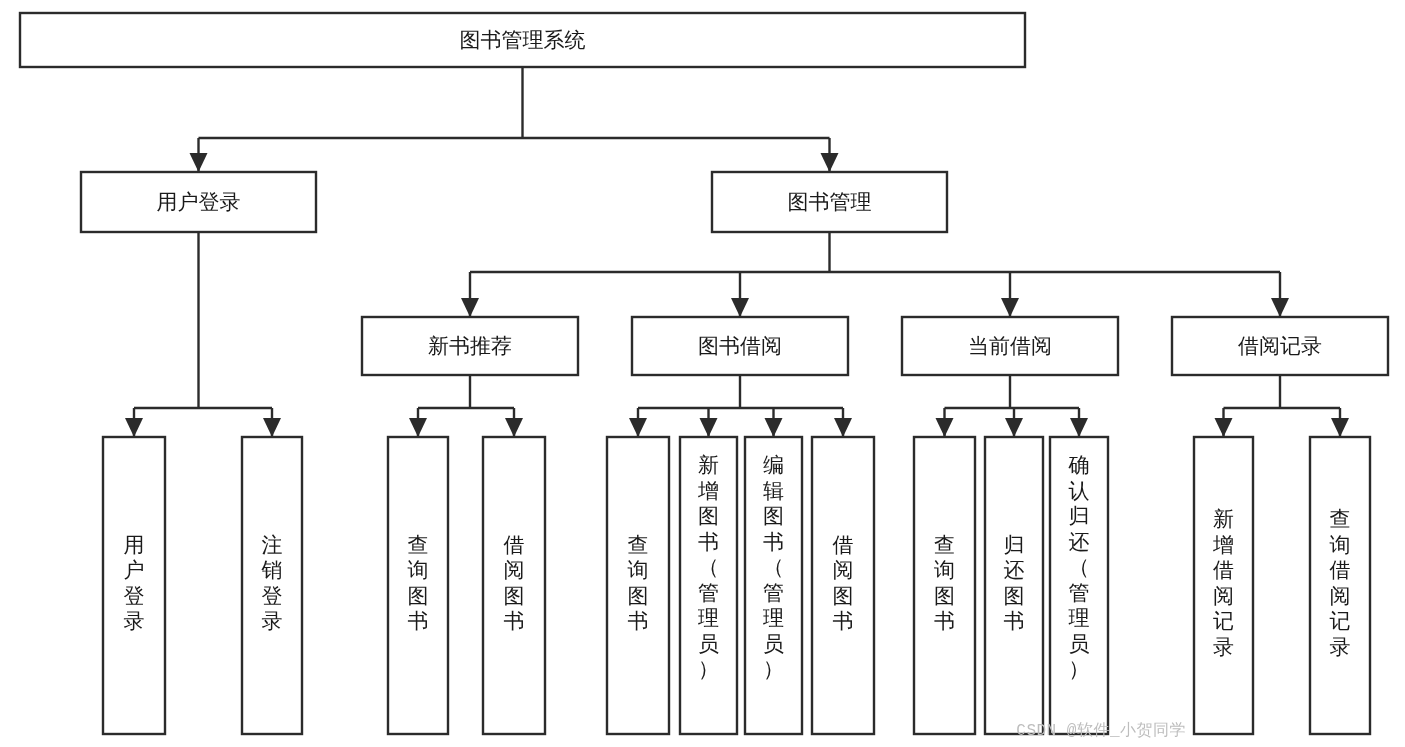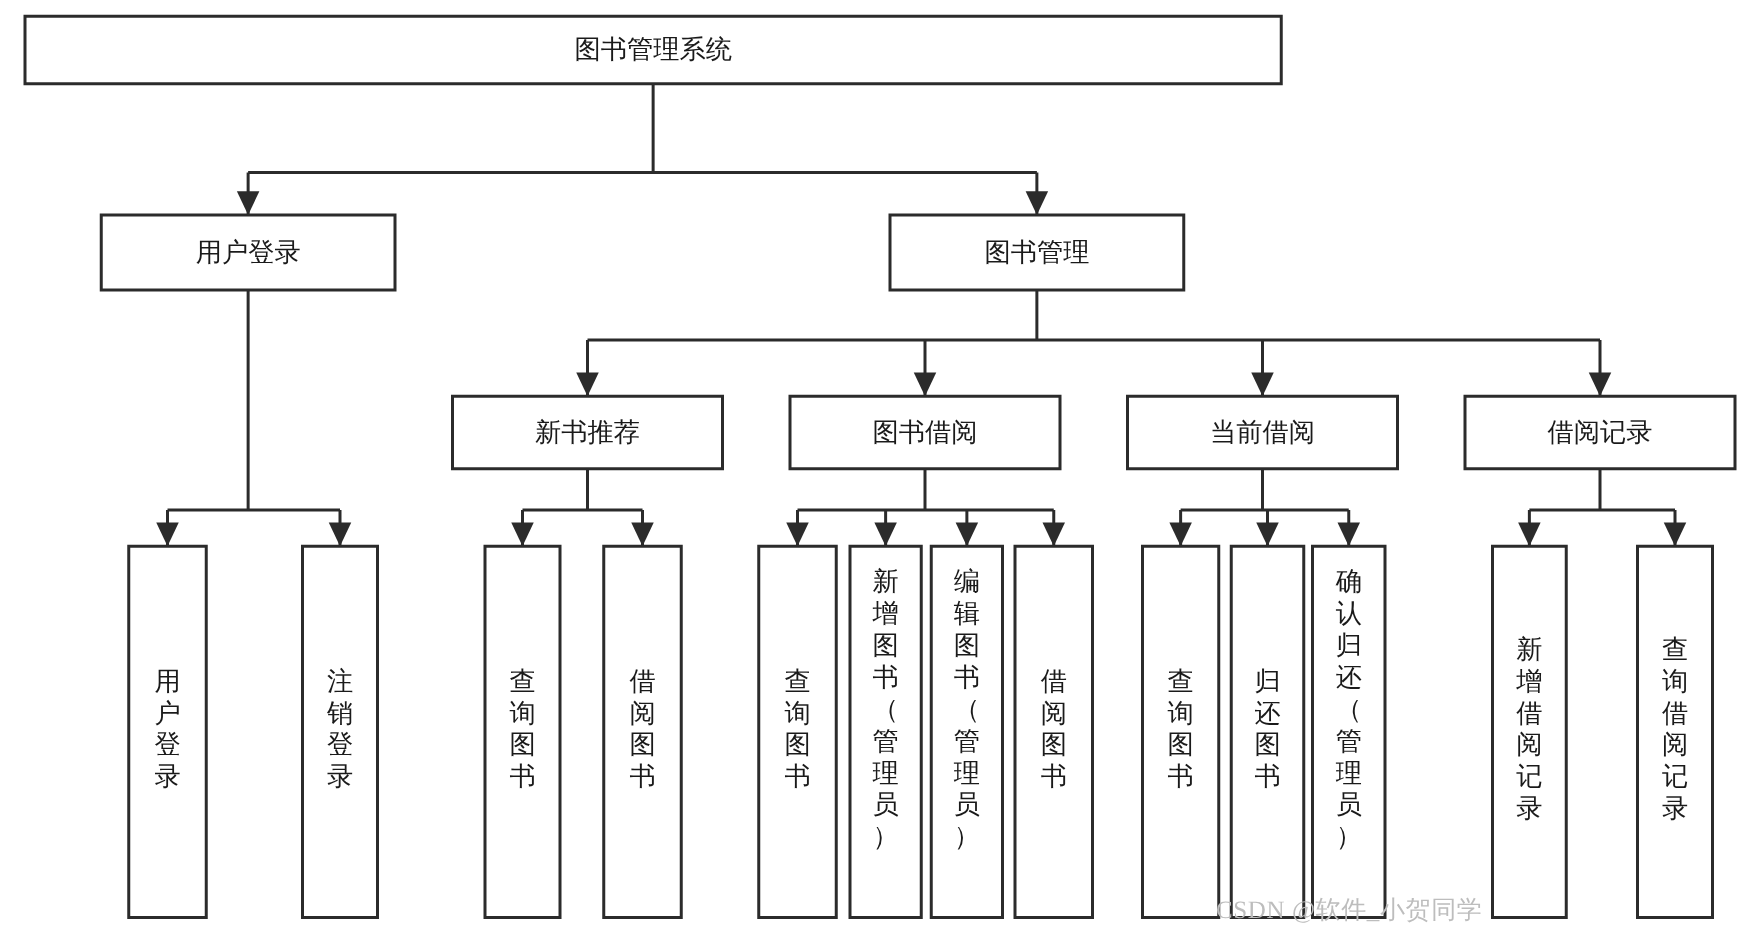--- a/index.html
+++ b/index.html
@@ -52,22 +52,22 @@
   }
   .arrow-head {
     fill: #2b2b2b;
     stroke: none;
   }
   .watermark {
     position: absolute;
     right: 8px;
     bottom: 6px;
     color: #bdbdbd;
-    font-size: 20px;
-    font-family: Liberation Serif, serif;
+    font-size: 16px;
+    font-family: Liberation Mono, monospace;
     white-space: nowrap;
     letter-spacing: 0.5px;
     pointer-events: none;
   }
 </style>
 </head>
 <body>
 
 <div id="diagram-root">
   <svg id="flowchart" viewBox="0 0 1405 747">

